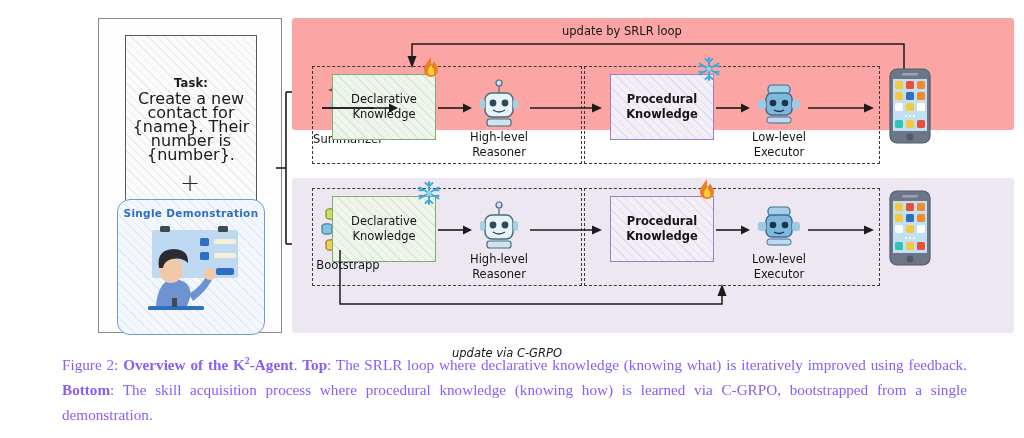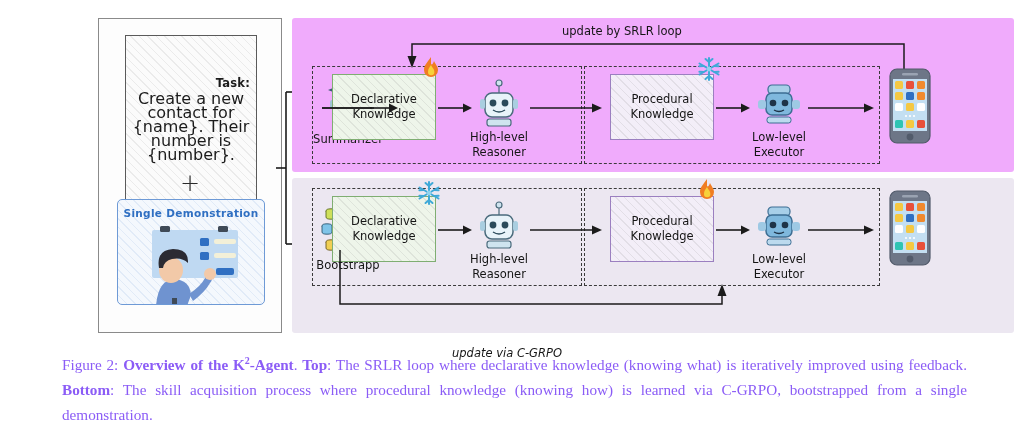--- a/index.html
+++ b/index.html
@@ -17,63 +17,63 @@
 
   
   #input-panel {
     position:absolute; left:98px; top:18px; width:184px; height:315px;
     background:#fdfdfd; border:1.2px solid #8a8a8a;
   }
   #task-card {
     position:absolute; left:26px; top:16px; width:132px; height:168px;
     border:1.6px solid #5a5a5a; background:#fbfbfb;
     background-image:repeating-linear-gradient(45deg, rgba(150,150,150,.16) 0 1px, transparent 1px 6px);
-    display:flex; flex-direction:column; align-items:flex-end; justify-content:center;
+    display:flex; flex-direction:column; align-items:center; justify-content:center;
     padding:4px 6px;
   }
   .hand { font-family:"DejaVu Sans", sans-serif; color:#1b1b1b; }
   #task-title { font-size:11.5px; font-weight:bold; letter-spacing:.2px; margin-bottom:2px; }
   #task-body { font-size:16px; line-height:14px; text-align:center; }
 
   #plus-sign {
     position:absolute; left:0; right:0; top:152px; text-align:center;
     font-size:24px; line-height:24px; color:#2a2a2a; font-weight:300;
   }
   #demo-card {
-    position:absolute; left:18px; top:180px; width:148px; height:106px;
-    border:1.6px solid #6e9ad6; border-radius:5px; background:#f4f8fd;
+    position:absolute; left:18px; top:180px; width:148px; height:136px;
+    border:1.6px solid #6e9ad6; border-radius:13px; background:#f4f8fd;
     background-image:repeating-linear-gradient(45deg, rgba(110,154,214,.14) 0 1px, transparent 1px 6px);
     overflow:hidden;
   }
   #demo-title {
     position:absolute; left:0; right:0; top:7px; text-align:center;
     font-size:10.5px; font-weight:bold; color:#2f6fc2; letter-spacing:.3px;
   }
   #demo-art { position:absolute; left:8px; top:24px; width:132px; height:90px; }
 
   
   #splitter { position:absolute; left:276px; top:14px; width:34px; height:320px; }
 
   
   .row-panel { position:absolute; border-radius:3px; }
-  #row-top    { left:292px; top:18px;  width:722px; height:154px; background:#f0abfc; }
+  #row-top    { left:292px; top:18px;  width:722px; height:112px; background:#fca5a5; }
   #row-bottom { left:292px; top:178px; width:722px; height:155px; background:#ece7f1; }
 
   
   .group-frame { position:absolute; border:1.6px dashed #3a3a3a; }
 
   
   .kbox {
     position:absolute; width:104px; height:66px;
     display:flex; flex-direction:column; align-items:center; justify-content:center;
     font-size:11.5px; line-height:15px; text-align:center; color:#151515;
     background-image:repeating-linear-gradient(45deg, rgba(130,130,130,.15) 0 1px, transparent 1px 6px);
   }
   .kbox.declarative { border:1.5px solid #7fae72; background-color:#eef5ea; }
-  .kbox.procedural  { border:1.5px solid #9b7fc0; background-color:#f3eef8; }
+  .kbox.procedural  { border:1.5px solid #9b7fc0; background-color:#f3eef8;font-weight:bold; }
 
   
   .node-label {
     position:absolute; text-align:center; font-size:11.5px; line-height:14.5px;
     color:#151515; white-space:pre-line;
   }
 
   
   .loop-label { position:absolute; font-size:11.5px; color:#151515; white-space:nowrap; }
 

